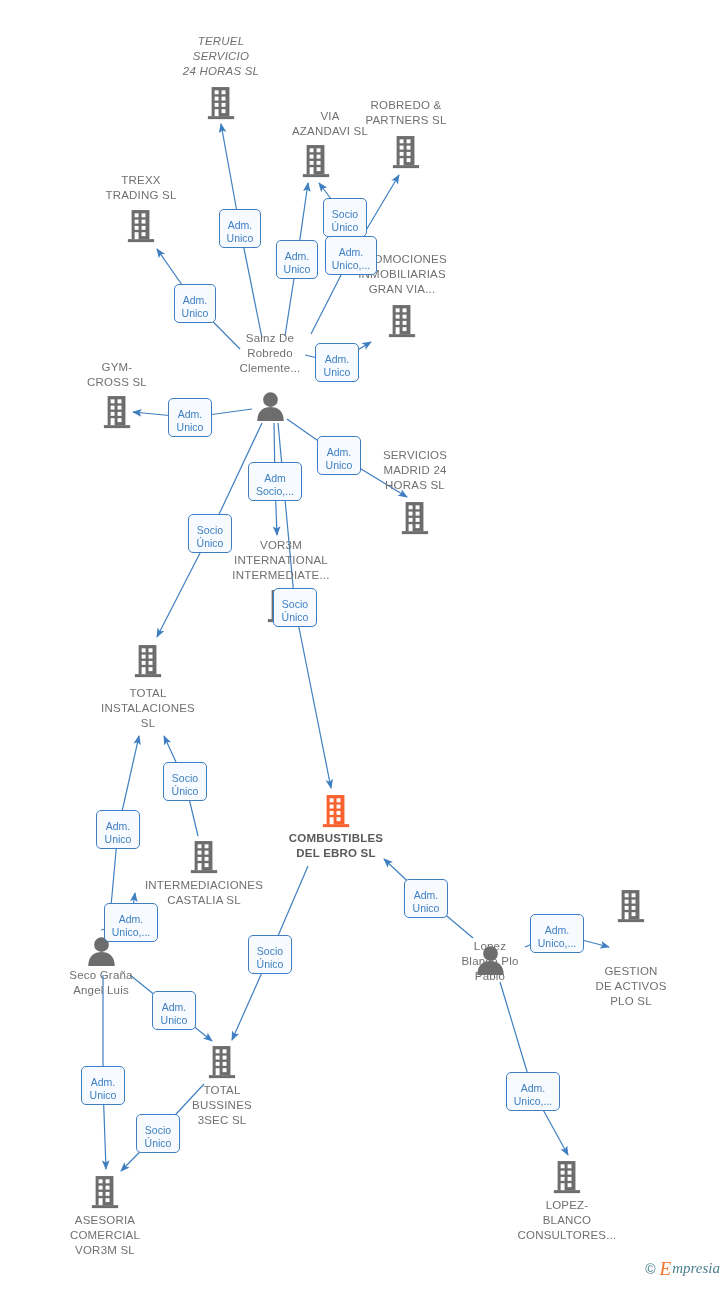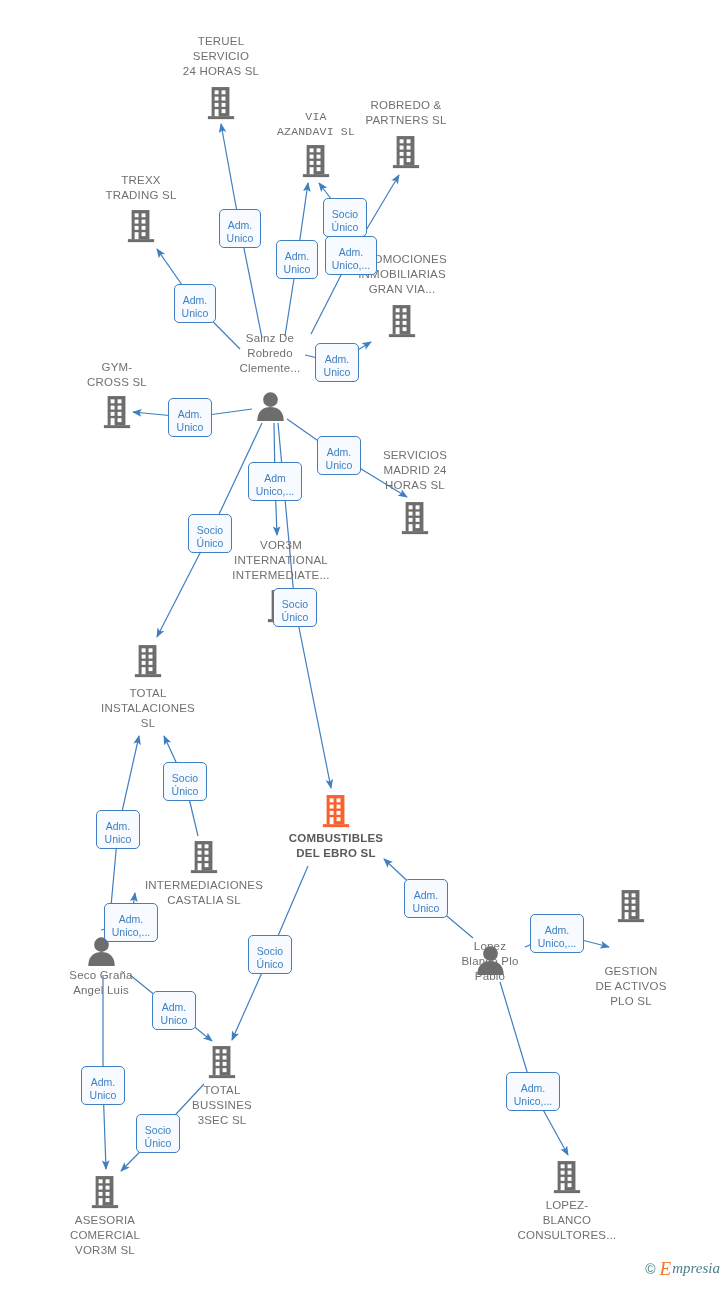--- a/index.html
+++ b/index.html
@@ -153,21 +153,21 @@
           <rect x="2" y="33" width="28" height="3.2" fill="#6d6d6d"></rect>
           <rect x="9.2" y="5.5" width="4.2" height="4.2" fill="#fff"></rect>
           <rect x="16.6" y="5.5" width="4.2" height="4.2" fill="#fff"></rect>
           <rect x="9.2" y="12.2" width="4.2" height="4.2" fill="#fff"></rect>
           <rect x="16.6" y="12.2" width="4.2" height="4.2" fill="#fff"></rect>
           <rect x="9.2" y="18.9" width="4.2" height="4.2" fill="#fff"></rect>
           <rect x="16.6" y="18.9" width="4.2" height="4.2" fill="#fff"></rect>
           <rect x="9.2" y="25.6" width="4.2" height="7.4" fill="#fff"></rect>
           <rect x="16.6" y="25.6" width="4.2" height="4.2" fill="#fff"></rect>
         </svg></div>
-      <div class="node-label" style="left: 161px; top: 34px; width: 120px;">TERUEL
+      <div class="node-label" style="left: 161px; top: 34px; width: 120px; font-style: italic;">TERUEL
 SERVICIO
 24 HORAS  SL</div>
       <div class="node-icon" style="left: 126px; top: 208px; width: 30px; height: 36px;"><svg width="30" height="36" viewBox="0 0 32 38" xmlns="http://www.w3.org/2000/svg">
           <rect x="6" y="2" width="19" height="31" fill="#6d6d6d"></rect>
           <rect x="2" y="33" width="28" height="3.2" fill="#6d6d6d"></rect>
           <rect x="9.2" y="5.5" width="4.2" height="4.2" fill="#fff"></rect>
           <rect x="16.6" y="5.5" width="4.2" height="4.2" fill="#fff"></rect>
           <rect x="9.2" y="12.2" width="4.2" height="4.2" fill="#fff"></rect>
           <rect x="16.6" y="12.2" width="4.2" height="4.2" fill="#fff"></rect>
           <rect x="9.2" y="18.9" width="4.2" height="4.2" fill="#fff"></rect>
@@ -182,21 +182,21 @@
           <rect x="2" y="33" width="28" height="3.2" fill="#6d6d6d"></rect>
           <rect x="9.2" y="5.5" width="4.2" height="4.2" fill="#fff"></rect>
           <rect x="16.6" y="5.5" width="4.2" height="4.2" fill="#fff"></rect>
           <rect x="9.2" y="12.2" width="4.2" height="4.2" fill="#fff"></rect>
           <rect x="16.6" y="12.2" width="4.2" height="4.2" fill="#fff"></rect>
           <rect x="9.2" y="18.9" width="4.2" height="4.2" fill="#fff"></rect>
           <rect x="16.6" y="18.9" width="4.2" height="4.2" fill="#fff"></rect>
           <rect x="9.2" y="25.6" width="4.2" height="7.4" fill="#fff"></rect>
           <rect x="16.6" y="25.6" width="4.2" height="4.2" fill="#fff"></rect>
         </svg></div>
-      <div class="node-label" style="left: 261px; top: 109px; width: 110px; font-family: Liberation Mono, monospace;">VIA
+      <div class="node-label" style="left: 275px; top: 109px; width: 110px;">VIA
 AZANDAVI SL</div>
       <div class="node-icon" style="left: 391px; top: 134px; width: 30px; height: 36px;"><svg width="30" height="36" viewBox="0 0 32 38" xmlns="http://www.w3.org/2000/svg">
           <rect x="6" y="2" width="19" height="31" fill="#6d6d6d"></rect>
           <rect x="2" y="33" width="28" height="3.2" fill="#6d6d6d"></rect>
           <rect x="9.2" y="5.5" width="4.2" height="4.2" fill="#fff"></rect>
           <rect x="16.6" y="5.5" width="4.2" height="4.2" fill="#fff"></rect>
           <rect x="9.2" y="12.2" width="4.2" height="4.2" fill="#fff"></rect>
           <rect x="16.6" y="12.2" width="4.2" height="4.2" fill="#fff"></rect>
           <rect x="9.2" y="18.9" width="4.2" height="4.2" fill="#fff"></rect>
           <rect x="16.6" y="18.9" width="4.2" height="4.2" fill="#fff"></rect>
@@ -399,21 +399,21 @@
 Único</div>
       <div class="edge-chip" style="left: 325px; top: 236px; width: 52px; height: 39px;">Adm.
 Unico,...</div>
       <div class="edge-chip" style="left: 315px; top: 343px; width: 44px; height: 39px;">Adm.
 Unico</div>
       <div class="edge-chip" style="left: 168px; top: 398px; width: 44px; height: 39px;">Adm.
 Unico</div>
       <div class="edge-chip" style="left: 317px; top: 436px; width: 44px; height: 39px;">Adm.
 Unico</div>
       <div class="edge-chip" style="left: 248px; top: 462px; width: 54px; height: 39px;">Adm
-Unico,...</div>
+Socio,...</div>
       <div class="edge-chip" style="left: 188px; top: 514px; width: 44px; height: 39px;">Socio
 Único</div>
       <div class="edge-chip" style="left: 273px; top: 588px; width: 44px; height: 39px;">Socio
 Único</div>
       <div class="edge-chip" style="left: 163px; top: 762px; width: 44px; height: 39px;">Socio
 Único</div>
       <div class="edge-chip" style="left: 96px; top: 810px; width: 44px; height: 39px;">Adm.
 Unico</div>
       <div class="edge-chip" style="left: 104px; top: 903px; width: 54px; height: 39px;">Adm.
 Unico,...</div>

